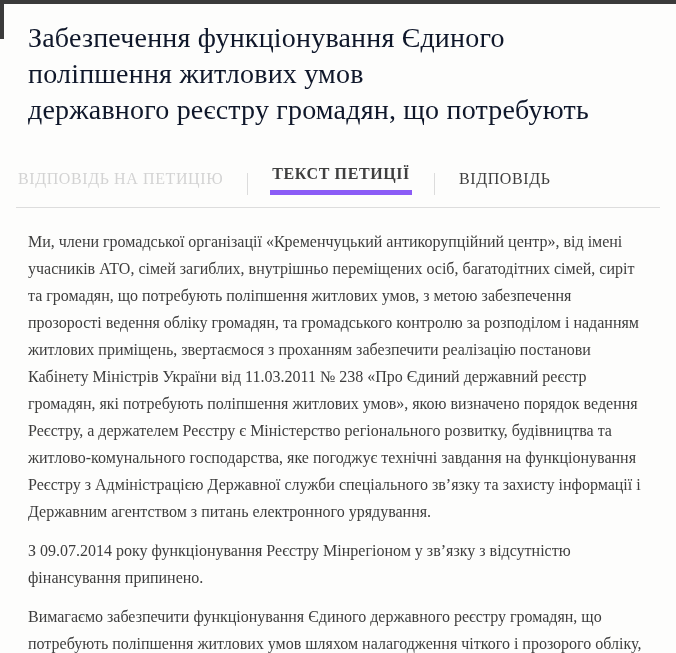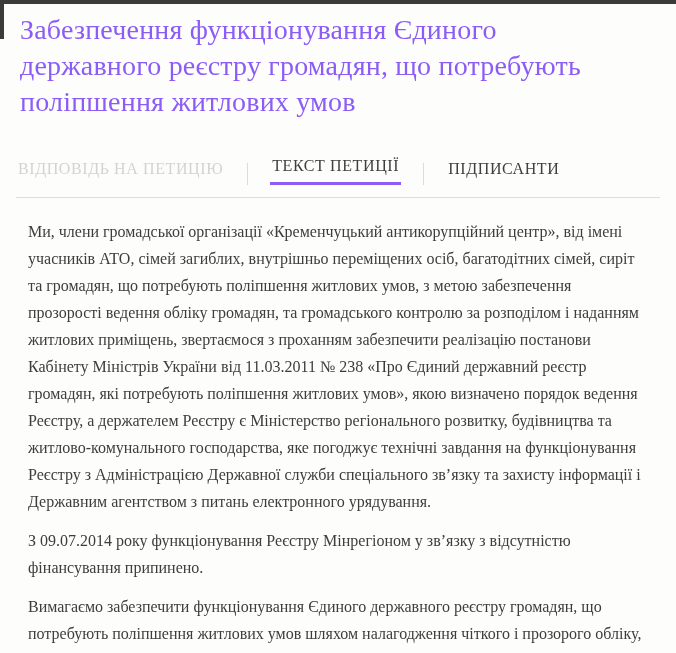--- a/index.html
+++ b/index.html
@@ -17,25 +17,25 @@
     width:676px; height:4px;
     background:#3b3b3b;
   }
   .left-strip {
     position:absolute; top:0; left:0;
     width:4px; height:39px;
     background:#3b3b3b;
   }
   .content { padding:8px 16px 0 16px; }
   .title {
-    margin:4px;
+    margin:12px;
     font-size:28px;
     font-weight:normal;
     line-height:36px;
-    color:#8b5cf6;
+    color:#0f172a;
     letter-spacing:0.2px;
   }
   .title-line { display:block; }
   .meta { margin-top:23px; }
   .meta-row {
     display:flex; align-items:center;
     gap:9px;
     font-size:15px;
     color:#4a4a4a;
     margin-bottom:10px;
@@ -43,21 +43,21 @@
   .meta-icon { width:12px; height:12px; flex:0 0 auto; }
   .meta-icon svg { display:block; }
   .tabs {
     display:flex; align-items:flex-end;
     margin-top:37px;
     font-size:16px;
     letter-spacing:0.6px;
   }
   .tab { padding:0 2px 7px 2px; color:#3f3f3f; white-space:nowrap; }
   .tab.disabled { color:#d3d3d3; }
-  .tab.active { border-bottom:3px solid #8b5cf6; }
+  .tab.active { border-bottom:5px solid #8b5cf6;font-weight:bold; }
   .tab-divider {
     width:1px; height:22px;
     background:#dcdcdc;
     margin:0 22px;
     flex:0 0 auto;
   }
   .rule {
     border:none;
     border-top:1px solid #dddddd;
     margin:12px 0 0 0;
@@ -74,33 +74,33 @@
 <body>
 
 <div class="page">
   <div class="top-bar"></div>
   <div class="left-strip"></div>
 
   <div class="content">
 
     <h1 class="title">
       <span class="title-line">Забезпечення функціонування Єдиного</span>
+      <span class="title-line">поліпшення житлових умов</span>
       <span class="title-line">державного реєстру громадян, що потребують</span>
-      <span class="title-line">поліпшення житлових умов</span>
     </h1>
 
     <div class="meta">
     </div>
 
     <div class="tabs">
       <div class="tab disabled">ВІДПОВІДЬ НА ПЕТИЦІЮ</div>
       <div class="tab-divider"></div>
       <div class="tab active">ТЕКСТ ПЕТИЦІЇ</div>
       <div class="tab-divider"></div>
-      <div class="tab">ПІДПИСАНТИ</div>
+      <div class="tab">ВІДПОВІДЬ</div>
     </div>
 
     <hr class="rule">
 
     <div class="petition">
       <p>Ми, члени громадської організації «Кременчуцький антикорупційний центр», від імені учасників АТО, сімей загиблих, внутрішньо переміщених осіб, багатодітних сімей, сиріт та громадян, що потребують поліпшення житлових умов, з метою забезпечення прозорості ведення обліку громадян, та громадського контролю за розподілом і наданням житлових приміщень, звертаємося з проханням забезпечити реалізацію постанови Кабінету Міністрів України від 11.03.2011 № 238 «Про Єдиний державний реєстр громадян, які потребують поліпшення житлових умов», якою визначено порядок ведення Реєстру, а держателем Реєстру є Міністерство регіонального розвитку, будівництва та житлово-комунального господарства, яке погоджує технічні завдання на функціонування Реєстру з Адміністрацією Державної служби спеціального зв’язку та захисту інформації і Державним агентством з питань електронного урядування.</p>
       <p>З 09.07.2014 року функціонування Реєстру Мінрегіоном у зв’язку з відсутністю фінансування припинено.</p>
       <p>Вимагаємо забезпечити функціонування Єдиного державного реєстру громадян, що потребують поліпшення житлових умов шляхом налагодження чіткого і прозорого обліку, що виключить корупційну складову в питанні забезпечення житлом громадян України.</p>
     </div>
 

